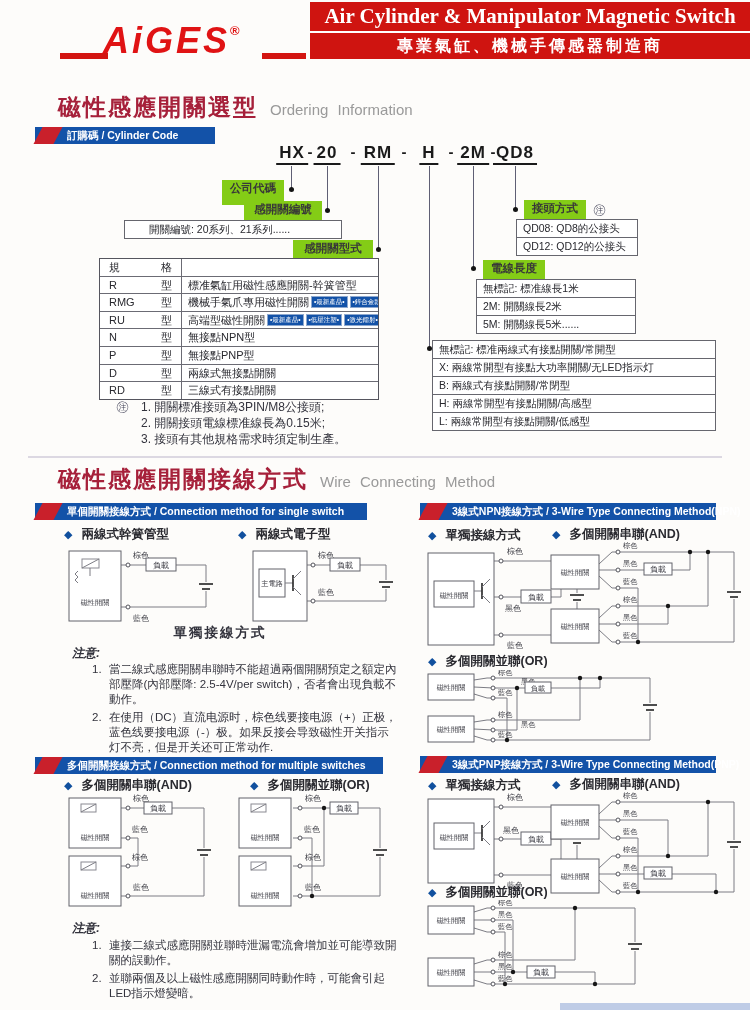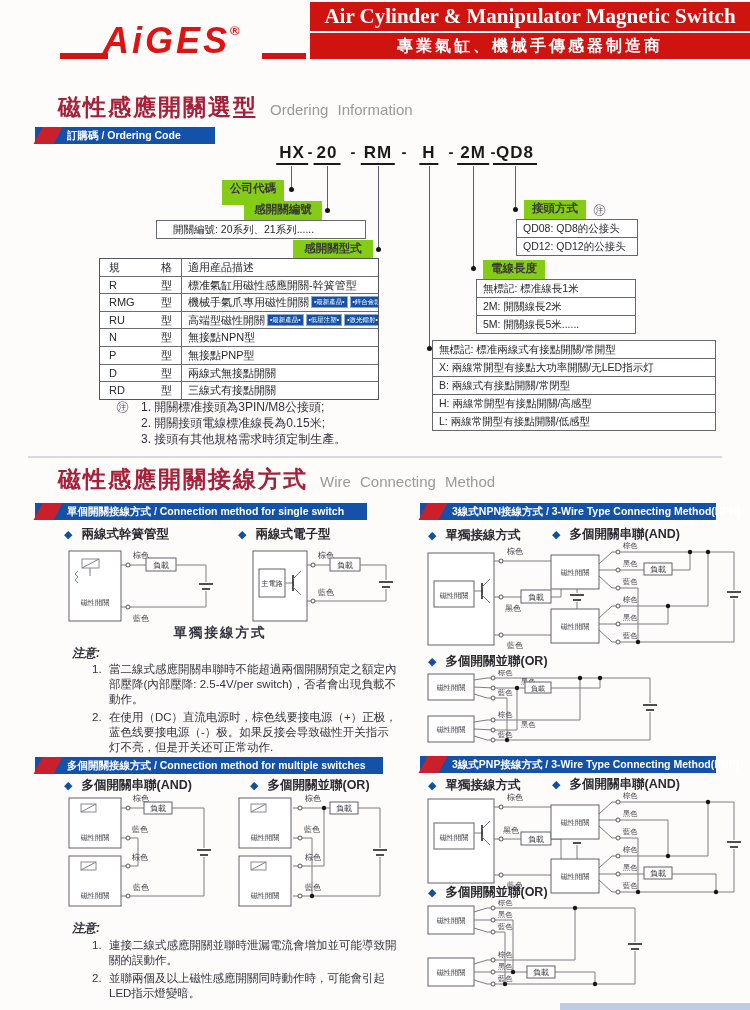--- a/index.html
+++ b/index.html
@@ -80,21 +80,21 @@
   <div class="lbar" style="left:262px;top:53px;width:44px;"></div>
   <div class="banner">
     <div class="bl1">Air Cylinder &amp; Manipulator Magnetic Switch</div>
     <div class="bl2">專業氣缸、機械手傳感器制造商</div>
   </div>
 
   <div class="stitle" style="left:58px;top:92px;">
     <span class="stzh">磁性感應開關選型</span>
     <span class="sten">Ordering Information</span>
   </div>
-  <div class="bbar" style="left:35px;top:127px;width:180px;">訂購碼 / Ordering Code</div>
+  <div class="bbar" style="left:35px;top:127px;width:180px;">訂購碼 / Cylinder Code</div>
 
   <span class="cpart" style="left:292px;top:143px;">HX</span>
   <span class="cdash" style="left:310px;top:143px;">-</span>
   <span class="cpart" style="left:327px;top:143px;">20</span>
   <span class="cdash" style="left:353px;top:143px;">-</span>
   <span class="cpart" style="left:378px;top:143px;">RM</span>
   <span class="cdash" style="left:404px;top:143px;">-</span>
   <span class="cpart" style="left:429px;top:143px;">H</span>
   <span class="cdash" style="left:451px;top:143px;">-</span>
   <span class="cpart" style="left:473px;top:143px;">2M</span>
@@ -109,21 +109,21 @@
   <div class="cdot" style="left:376px;top:247px;"></div>
   <div class="vline" style="left:429px;top:166px;height:182px;"></div>
   <div class="cdot" style="left:427px;top:346px;"></div>
   <div class="vline" style="left:473px;top:166px;height:102px;"></div>
   <div class="cdot" style="left:471px;top:266px;"></div>
   <div class="vline" style="left:515px;top:166px;height:43px;"></div>
   <div class="cdot" style="left:513px;top:207px;"></div>
 
   <div class="glabel" style="left:222px;top:180px;width:62px;">公司代碼</div>
   <div class="glabel" style="left:244px;top:201px;width:78px;">感開關編號</div>
-  <div class="wbox" style="left:156px;top:220px;width:192px;height:17px;line-height:17px;padding-left:16px;white-space:nowrap;">開關編號: 20系列、21系列......</div>
+  <div class="wbox" style="left:124px;top:220px;width:192px;height:17px;line-height:17px;padding-left:24px;white-space:nowrap;">開關編號: 20系列、21系列......</div>
   <div class="glabel" style="left:293px;top:240px;width:80px;">感開關型式</div>
 
   <div class="glabel" style="left:524px;top:200px;width:62px;">接頭方式</div>
   <div class="notemark" style="left:593px;top:201px;">㊟</div>
   <div class="wbox" style="left:516px;top:219px;width:120px;">
     <div class="wrow">QD08: QD8的公接头</div>
     <div class="wrow">QD12: QD12的公接头</div>
   </div>
   <div class="glabel" style="left:483px;top:260px;width:62px;">電線長度</div>
   <div class="wbox" style="left:476px;top:279px;width:158px;">
@@ -139,21 +139,20 @@
     <div class="wrow">H: 兩線常開型有接點開關/高感型</div>
     <div class="wrow">L: 兩線常開型有接點開關/低感型</div>
   </div>
 
   <div class="otable">
     <div class="trow">
       <div class="tc1">
           <span>規</span>
           <span>格</span>
         </div>
-      <div class="tc2">適用産品描述</div>
     </div>
     <div class="trow">
       <div class="tc1">
           <span>R</span>
           <span>型</span>
         </div>
       <div class="tc2">
           <span>標准氣缸用磁性感應開關-幹簧管型</span>
         </div>
     </div>

